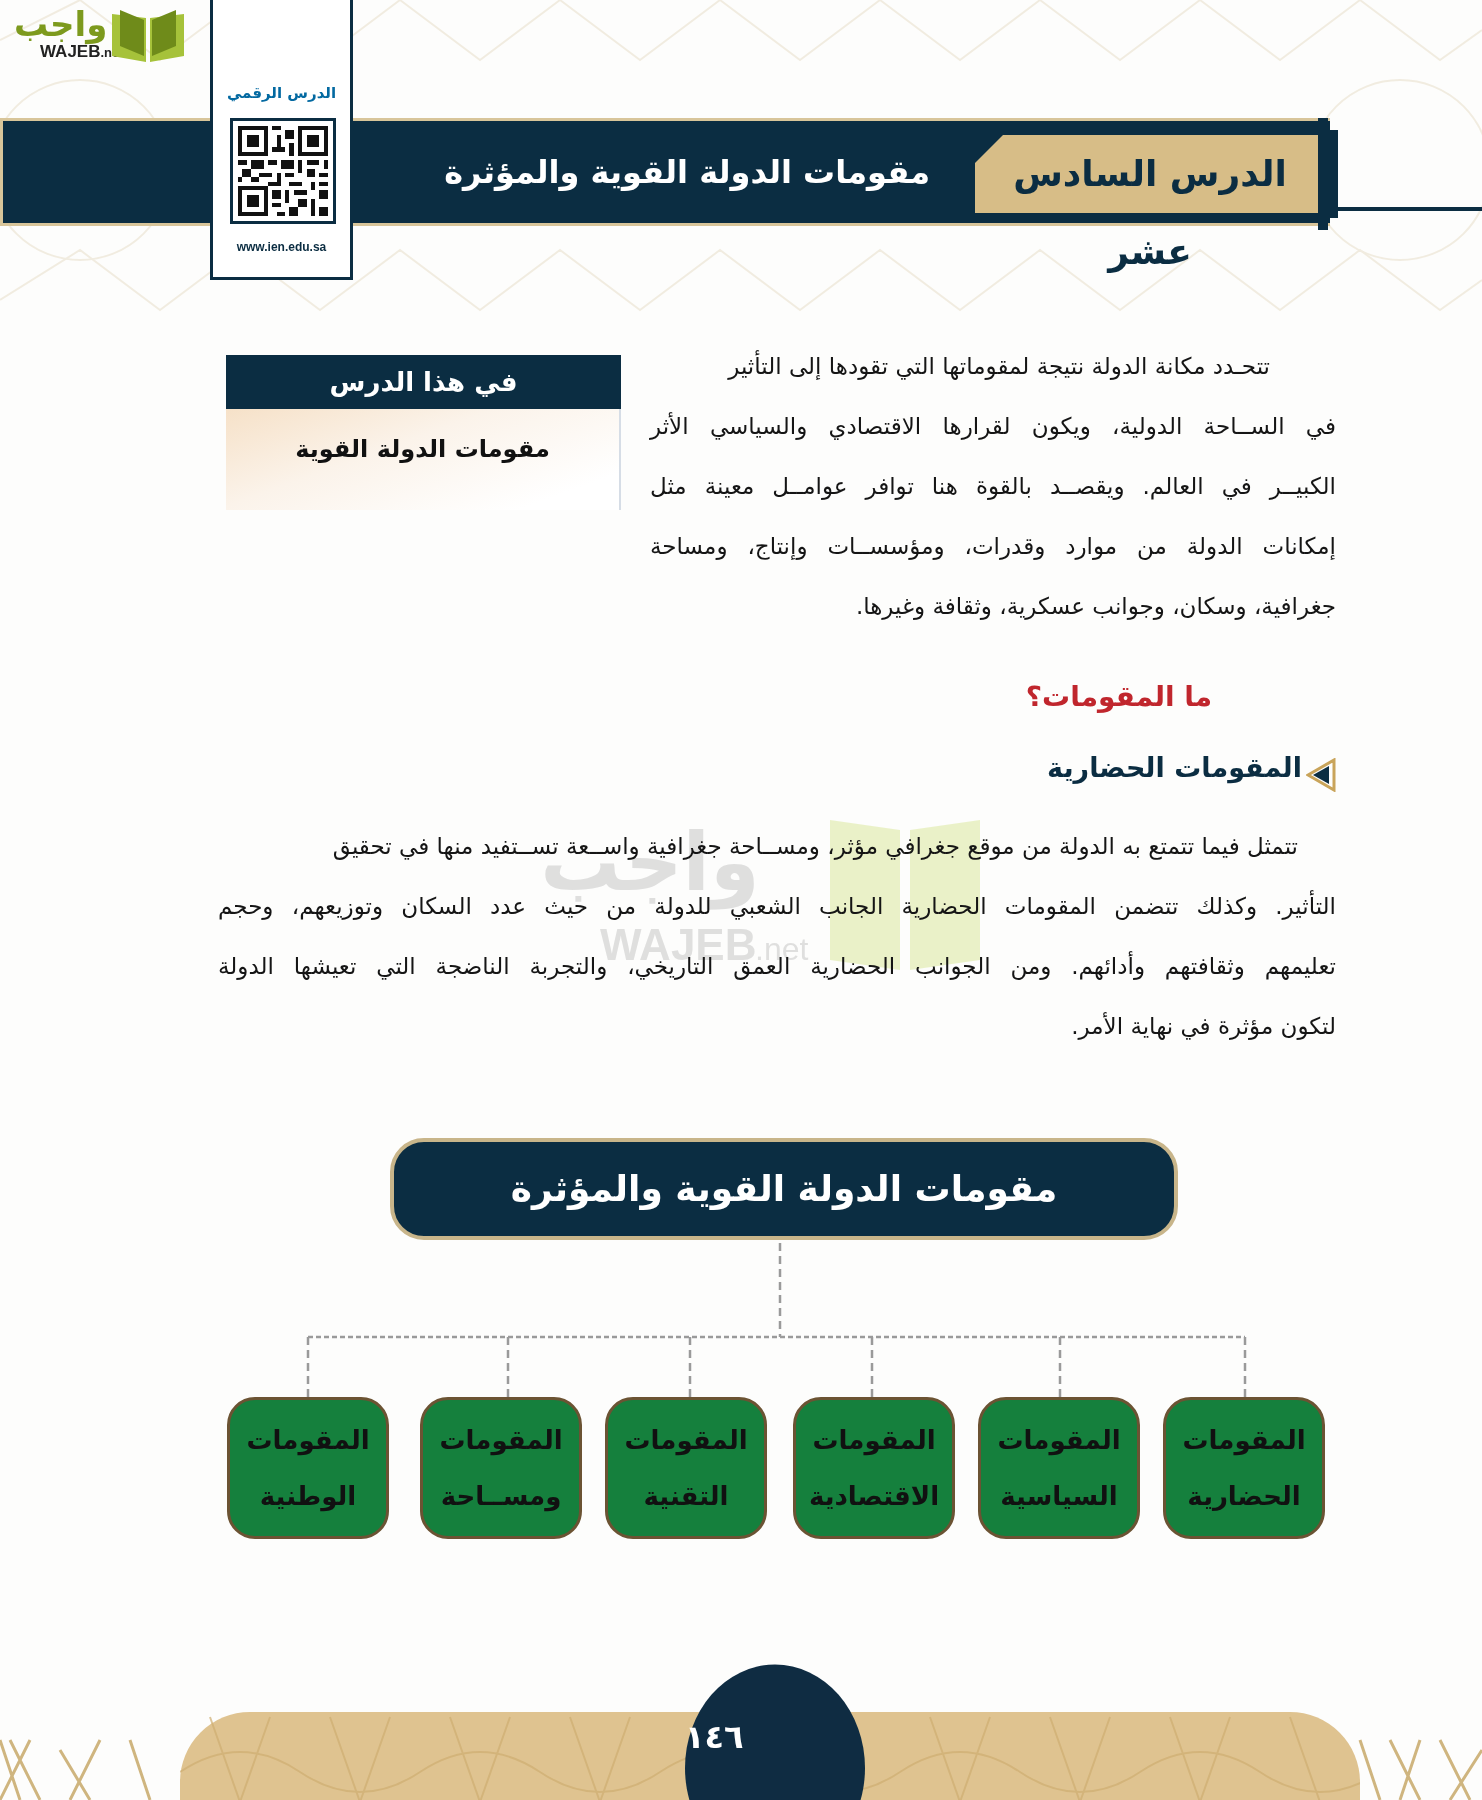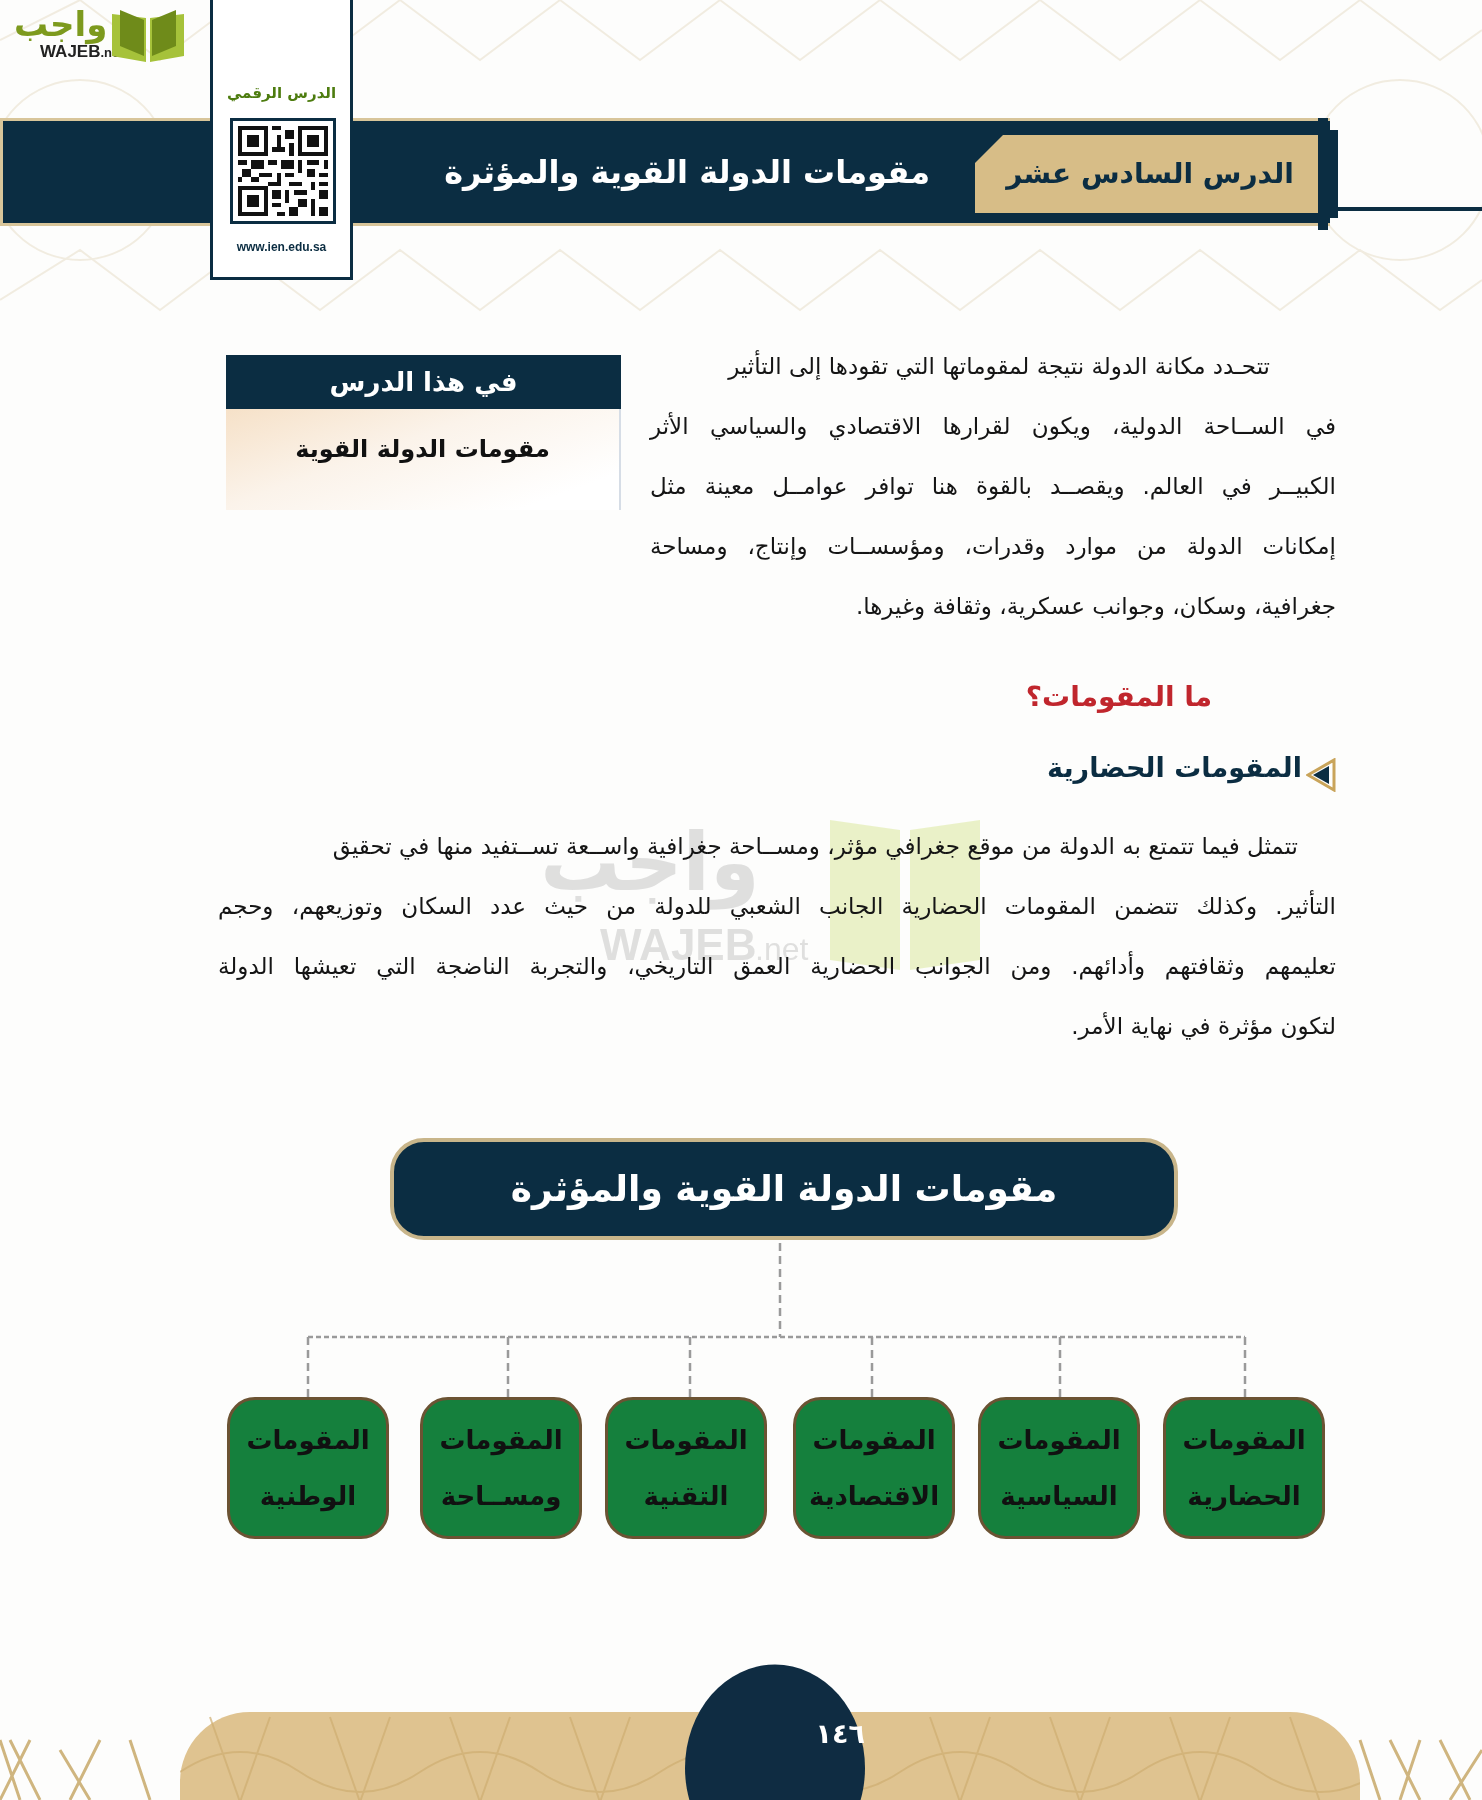--- a/index.html
+++ b/index.html
@@ -16,26 +16,26 @@
   .wm-net { left: 12px; top: 42px; font-size: 17px; font-weight: bold; color: #222; font-family: "Liberation Sans", sans-serif; margin-left: 28px; }
   .wm-net span { font-size: 13px; }
   .wm-book { left: 108px; top: 6px; width: 80px; height: 58px; }
 
   
   .hdr-band { left: 0; top: 118px; width: 1330px; height: 108px; background: #0b2d42; border-top: 3px solid #d8c59a; border-bottom: 3px solid #d8c59a; border-left: 3px solid #d8c59a; }
   .hdr-line { left: 1335px; top: 207px; width: 147px; height: 4px; background: #0b2d42; }
   .hdr-vbar1 { left: 1318px; top: 118px; width: 10px; height: 112px; background: #0b2d42; }
   .hdr-vbar2 { left: 1328px; top: 130px; width: 10px; height: 88px; background: #0b2d42; }
   .hdr-tab { left: 975px; top: 135px; width: 345px; height: 78px; background: #d7bd87; clip-path: polygon(28px 0, 100% 0, 100% 100%, 0 100%, 0 28px); }
-  .hdr-tab-text { left: 1000px; top: 135px; width: 300px; height: 78px; line-height: 78px; text-align: center; direction: rtl; font-size: 28px; font-weight: bold; color: #0b2d42; }
+  .hdr-tab-text { left: 1000px; top: 135px; width: 300px; height: 78px; line-height: 78px; text-align: center; direction: rtl; font-size: 36px; font-weight: bold; color: #0b2d42; }
   .hdr-title { left: 370px; top: 121px; width: 560px; height: 102px; line-height: 102px; text-align: right; direction: rtl; font-size: 32px; font-weight: bold; color: #ffffff; }
 
   
   .qr-box { left: 210px; top: -4px; width: 143px; height: 284px; background: #fff; border: 3px solid #0b2d42; border-top: none; }
-  .qr-label { left: 210px; top: 84px; width: 143px; text-align: center; direction: rtl; font-size: 15px; font-weight: bold; color: #4d7c0f; }
+  .qr-label { left: 210px; top: 84px; width: 143px; text-align: center; direction: rtl; font-size: 15px; font-weight: bold; color: #0369a1; }
   .qr-img { left: 230px; top: 118px; width: 106px; height: 106px; border: 3px solid #0b2d42; padding: 5px; background: #fff; }
   .qr-url { left: 210px; top: 240px; width: 143px; text-align: center; font-size: 12px; font-weight: bold; color: #0b2d42; font-family: "Liberation Sans", sans-serif; }
   .lesson-head { left: 226px; top: 355px; width: 395px; height: 54px; background: #0b2d42; color: #fff; text-align: center; line-height: 54px; direction: rtl; font-size: 26px; font-weight: bold; }
   .lesson-body { left: 226px; top: 409px; width: 395px; height: 101px; background: linear-gradient(160deg, #f6e1c8 0%, #fbf3ea 40%, #ffffff 85%); border-right: 2px solid #d6dde6; direction: rtl; text-align: center; font-size: 24px; font-weight: bold; padding-top: 26px; color: #111; }
   .para-line { position: absolute; direction: rtl; white-space: nowrap; font-size: 23px; color: #151515; text-align: justify; text-align-last: justify; }
   .para-line.last { text-align-last: right; }
 
   .q-heading { left: 900px; top: 680px; width: 438px; text-align: center; direction: rtl; font-size: 28px; font-weight: bold; color: #c0262d; }
   .sub-heading { left: 900px; top: 752px; width: 402px; text-align: right; direction: rtl; font-size: 27px; font-weight: bold; color: #0b2d42; }
   .tri-icon { left: 1306px; top: 758px; width: 30px; height: 34px; }
@@ -45,21 +45,21 @@
 
   
   .dg-title { left: 390px; top: 1138px; width: 788px; height: 102px; background: #0b2d42; border: 4px solid #c8b58a; border-radius: 34px; color: #fff; text-align: center; line-height: 94px; direction: rtl; font-size: 36px; font-weight: bold; }
   .dg-lines { left: 0; top: 0; width: 1482px; height: 1800px; pointer-events: none; }
   .dg-node { position: absolute; top: 1397px; width: 162px; height: 142px; background: #15803d; border: 3px solid #6b5333; border-radius: 28px; display: flex; flex-direction: column; justify-content: center; align-items: center; direction: rtl; font-size: 26px; font-weight: bold; color: #111; line-height: 56px; }
 
   
   .footer-band { left: 180px; top: 1712px; width: 1180px; height: 100px; background: #dfc390; border-radius: 70px 70px 0 0; }
   .footer-pattern { left: 0; top: 1700px; width: 1482px; height: 100px; }
   .page-oval { left: 685px; top: 1678px; width: 180px; height: 180px; background: #0f2c42; border-radius: 50% / 50%; transform: scaleY(1.15); }
-  .page-num { left: 685px; top: 1718px; width: 180px; text-align: right; color: #fff; font-size: 27px; font-weight: bold; direction: rtl; }
+  .page-num { left: 685px; top: 1718px; width: 180px; text-align: left; color: #fff; font-size: 32px; font-weight: bold; direction: rtl; }
 </style>
 </head>
 <body>
 
 <svg class="abs pattern-top" viewBox="0 0 1482 330">
   <g fill="none" stroke="#e6dcc6" stroke-width="2">
     <path d="M0 40 L80 0 L160 60 L240 0 L320 60 L400 0 L480 60 L560 0 L640 60 L720 0 L800 60 L880 0 L960 60 L1040 0 L1120 60 L1200 0 L1280 60 L1360 0 L1440 60 L1482 30"></path>
     <path d="M0 300 L80 250 L160 310 L240 250 L320 310 L400 250 L480 310 L560 250 L640 310 L720 250 L800 310 L880 250 L960 310 L1040 250 L1120 310 L1200 250 L1280 310 L1360 250 L1440 310 L1482 280"></path>
     <circle cx="1400" cy="170" r="90"></circle>
     <circle cx="80" cy="170" r="90"></circle>

